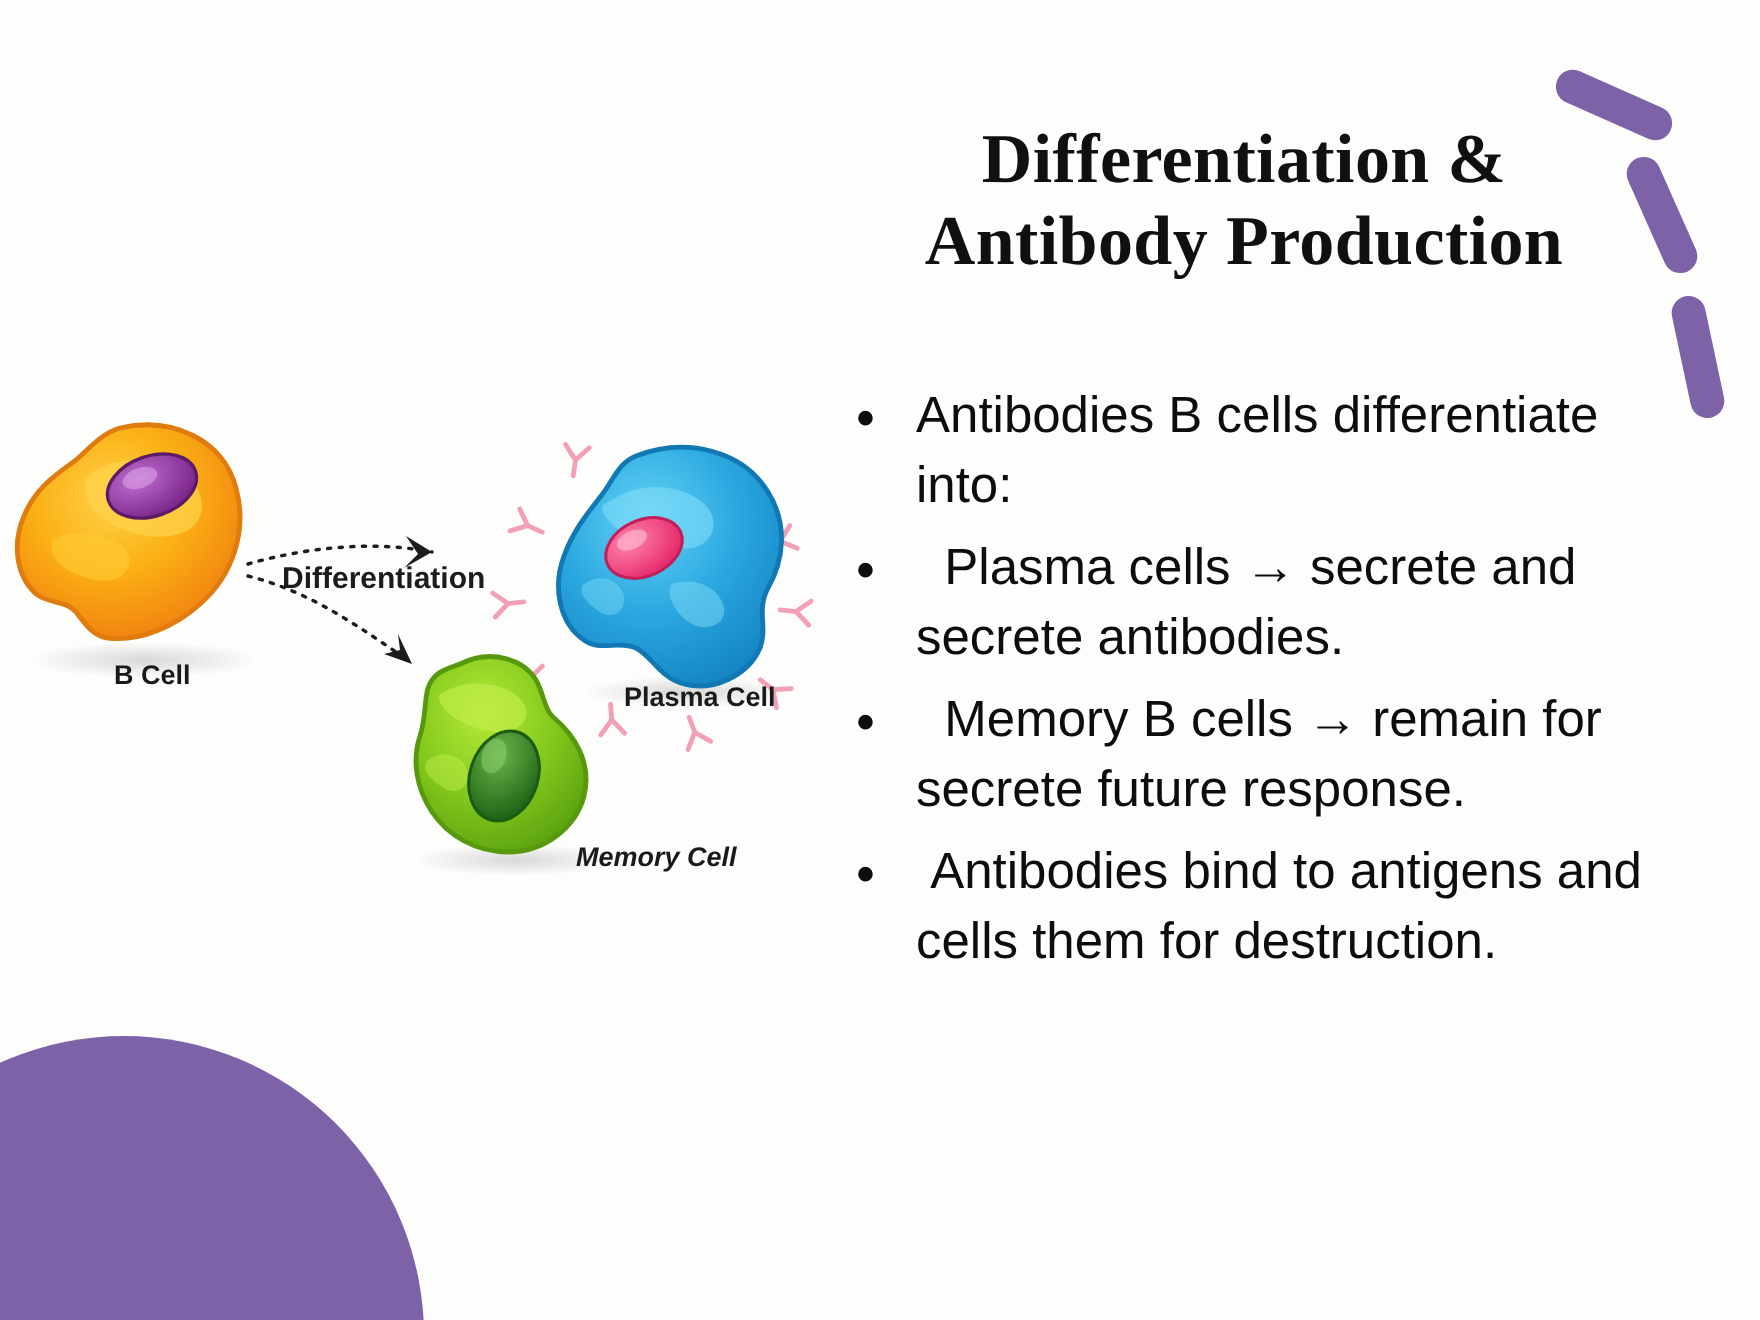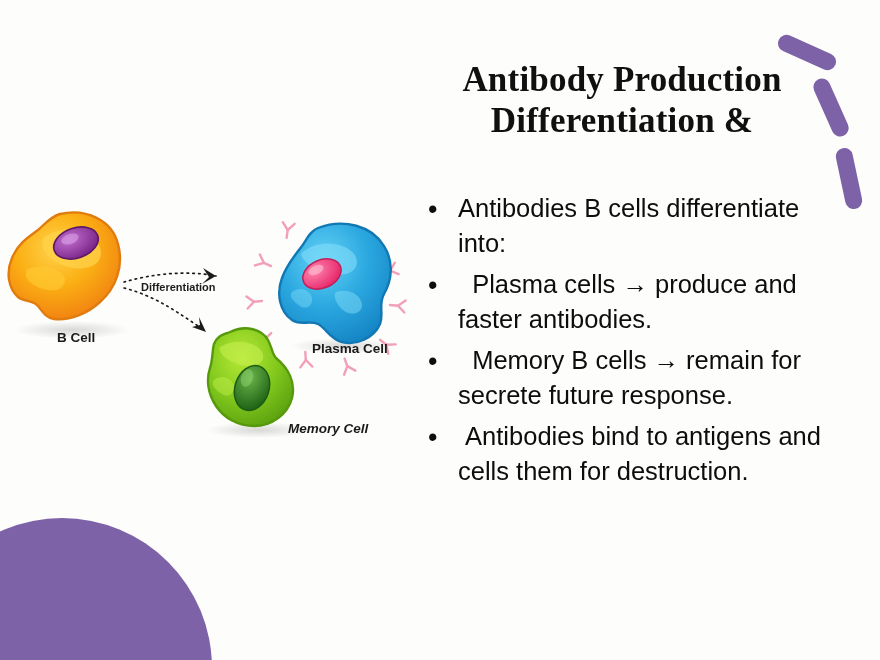--- a/index.html
+++ b/index.html
@@ -122,51 +122,51 @@
     white-space: nowrap;
   }
   .lbl-bcell   { left: 33px;  top: 330px; padding-left: 24px; }
   .lbl-plasma  { left: 312px; top: 341px; }
   .lbl-memory  { left: 288px; top: 421px; font-style: italic; }
 
   .diff-label {
     position: absolute;
     left: 141px;
     top: 281px;
-    font-size: 11px;
+    font-size: 15px;
     font-weight: bold;
     color: #1c1c1c;
     white-space: nowrap;
   }
 </style>
 </head>
 <body>
 
 <div id="slide">
 
   <div class="deco-bar deco-bar-1"></div>
   <div class="deco-bar deco-bar-2"></div>
   <div class="deco-bar deco-bar-3"></div>
   <div class="deco-circle"></div>
 
   <div id="title">
+    <span class="tline">Differentiation &amp;</span>
     <span class="tline">Antibody Production</span>
-    <span class="tline">Differentiation &amp;</span>
   </div>
 
   <div id="bullets">
 
     <div class="bullet-item">
       <span class="bullet-dot">•</span>
       <span class="bullet-text">Antibodies B cells differentiate into:</span>
     </div>
 
     <div class="bullet-item">
       <span class="bullet-dot">•</span>
-      <span class="bullet-text">  Plasma cells → produce and faster antibodies.</span>
+      <span class="bullet-text">  Plasma cells → secrete and secrete antibodies.</span>
     </div>
 
     <div class="bullet-item">
       <span class="bullet-dot">•</span>
       <span class="bullet-text">  Memory B cells → remain for secrete future response.</span>
     </div>
 
     <div class="bullet-item">
       <span class="bullet-dot">•</span>
       <span class="bullet-text"> Antibodies bind to antigens and cells them for destruction.</span>

